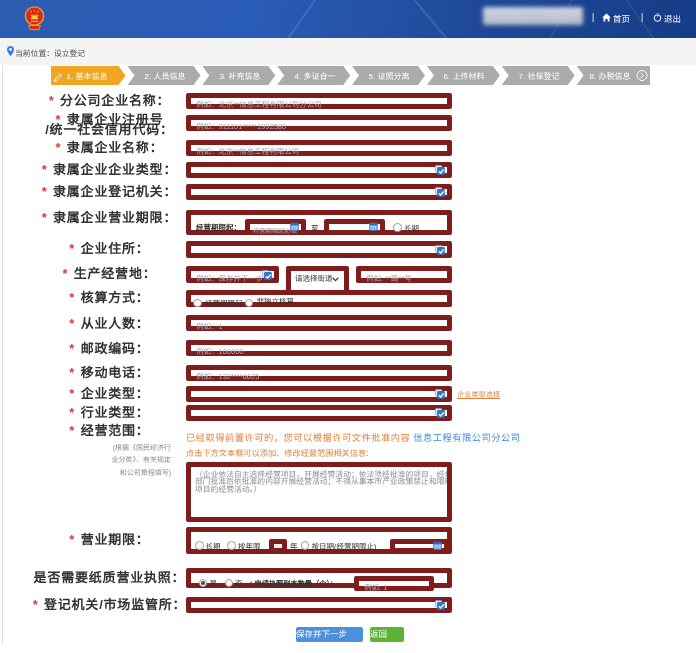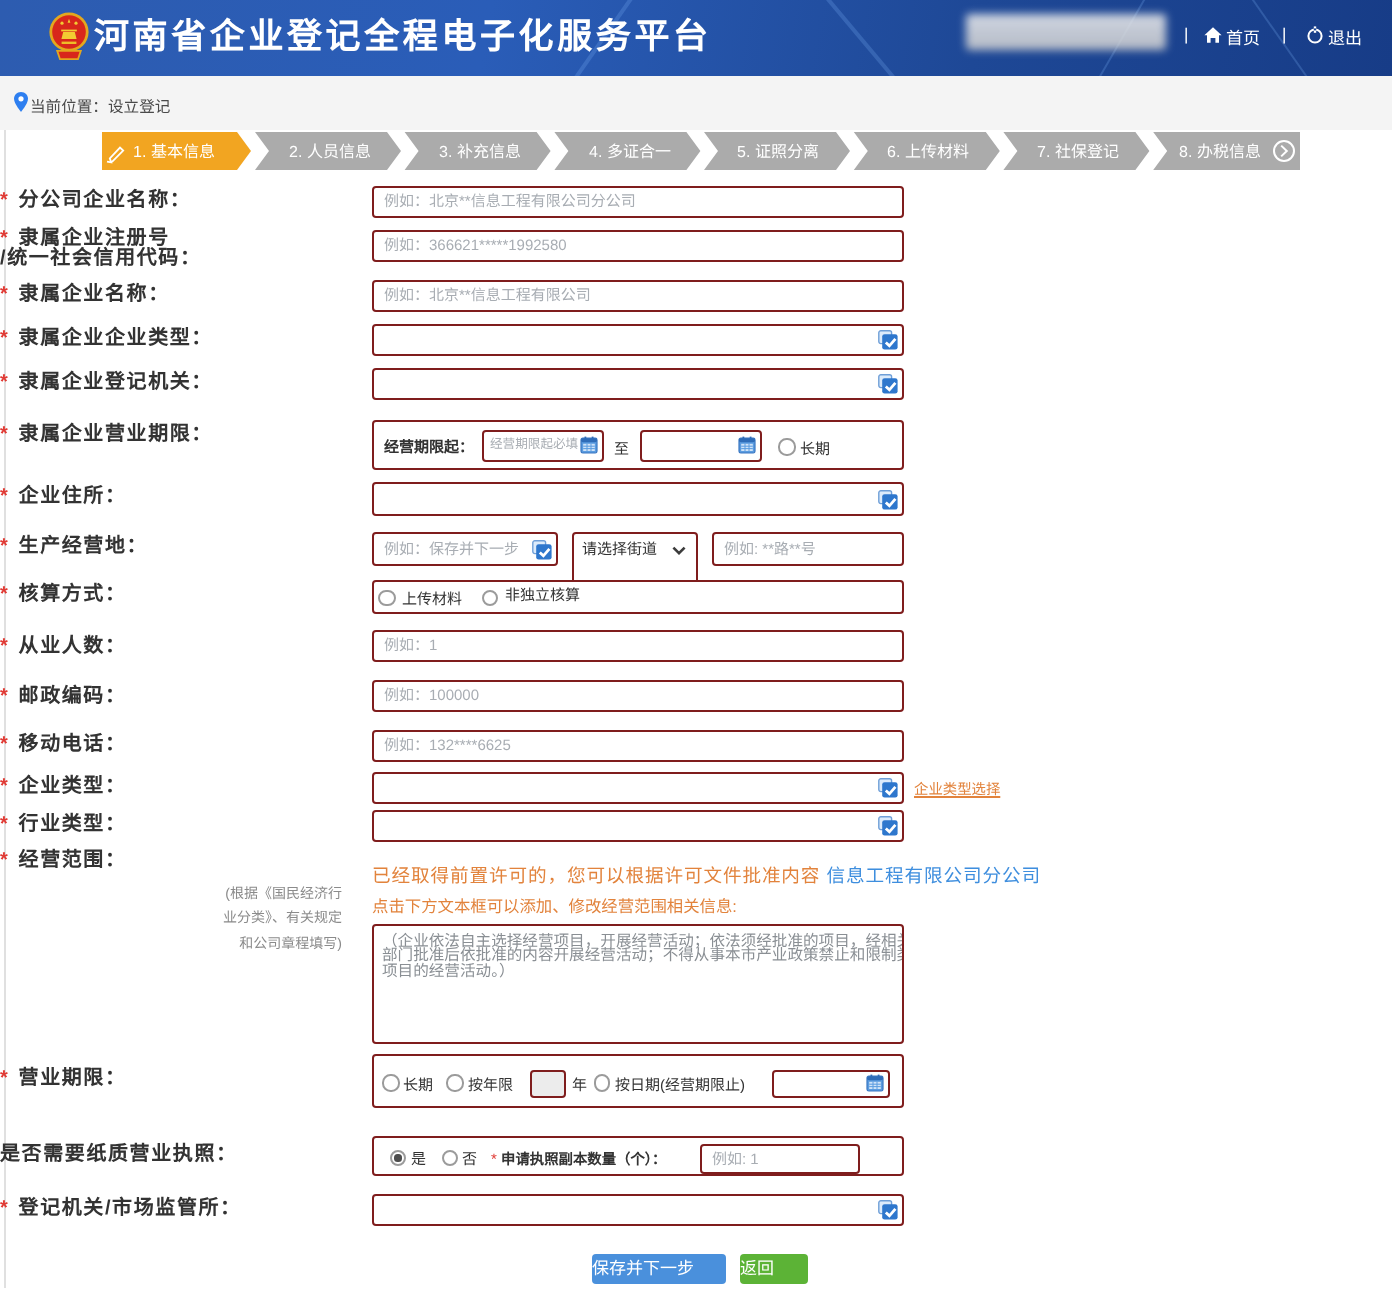--- a/index.html
+++ b/index.html
@@ -12,23 +12,23 @@
   #hdr .title { position:absolute; left:47px; top:4px; color:#fff; font-size:17.5px; font-weight:bold; letter-spacing:1.8px; white-space:nowrap; }
   #blurbox { position:absolute; left:483px; top:7px; width:100px; height:18px; border-radius:2px;
     background:linear-gradient(#efefef,#cfcfcf); filter:blur(2px); opacity:.85; }
   .hmenu { position:absolute; top:12px; color:#fff; font-size:8.5px; white-space:nowrap; }
   
   #bc { position:absolute; left:0; top:38px; width:696px; height:27px; background:#f4f4f4; }
   #bc .t { position:absolute; left:15px; top:9px; font-size:7.8px; color:#4a4a4a; }
   
   #cardL { position:absolute; left:2px; top:65px; width:1px; height:579px; background:#e0e0e0; }
   
-  .lab { position:absolute; width:179px; text-align:left; font-size:10px; font-weight:bold; color:#333; line-height:10px; white-space:nowrap; letter-spacing:0.8px; }
+  .lab { position:absolute; width:179px; text-align:center; font-size:13px; font-weight:bold; color:#333; line-height:10px; white-space:nowrap; letter-spacing:0.8px;margin-left:20px; }
   .lab .st { color:#e03a34; margin-right:1px; }
-  .inp { position:absolute; left:186px; width:266px; border:1px solid #7f1d1d; border-radius:2px; background:#fff; }
+  .inp { position:absolute; left:186px; width:266px; border:5px solid #7f1d1d; border-radius:2px; background:#fff; }
   .ph { display:block; font-size:7.5px; color:#a8adb3; padding-left:5px; white-space:nowrap; overflow:hidden; }
   .bicon { position:absolute; right:2px; top:50%; margin-top:-5px; width:10px; height:10px; }
   .cal { position:absolute; right:2px; top:50%; margin-top:-4.5px; width:9px; height:9px; }
   .radio { position:absolute; width:8.5px; height:8.5px; border:1px solid #9b9b9b; border-radius:50%; background:#fff; }
   .radio.sel::after { content:""; position:absolute; left:1.5px; top:1.5px; width:3.5px; height:3.5px; border-radius:50%; background:#4e4e4e; }
   .rlb { position:absolute; font-size:7.5px; color:#333; line-height:9px; white-space:nowrap; }
   .btn { position:absolute; height:15px; border-radius:2px; color:#fff; font-size:8.5px; line-height:15px; }
 </style>
 </head>
 <body>
@@ -44,21 +44,20 @@
       <circle cx="10.5" cy="11" r="8.4" fill="#d8271b"></circle>
       <polygon points="10.5,4.4 11.2,6.4 9.8,6.4" fill="#f2cc32"></polygon>
       <circle cx="7" cy="6.6" r="0.8" fill="#f2cc32"></circle>
       <circle cx="14" cy="6.6" r="0.8" fill="#f2cc32"></circle>
       <rect x="6.6" y="9.8" width="7.8" height="0.9" fill="#f2cc32"></rect>
       <polygon points="7.6,11 13.4,11 14.3,14.6 6.7,14.6" fill="#f2cc32"></polygon>
       <rect x="6.2" y="14.5" width="8.6" height="1" fill="#d8271b"></rect>
       <rect x="6.8" y="15.8" width="7.4" height="1.2" fill="#eebd28"></rect>
       <path d="M4.6 20.4 L16.4 20.4 L15 24.6 L6 24.6 Z" fill="#d8271b" stroke="#e3a81e" stroke-width="0.9"></path>
     </svg>
-    <div class="title">河南省企业登记全程电子化服务平台</div>
     <div id="blurbox"></div>
     <div class="hmenu" style="left:592px;">|</div>
     <svg class="hmenu" style="left:602px;top:12.5px" width="9" height="9" viewBox="0 0 9 9">
       <path d="M4.5 0.6 L8.8 4.6 L7.5 4.6 L7.5 8.4 L5.7 8.4 L5.7 6 L3.3 6 L3.3 8.4 L1.5 8.4 L1.5 4.6 L0.2 4.6 Z" fill="#fff"></path>
     </svg>
     <div class="hmenu" style="left:613px;">首页</div>
     <div class="hmenu" style="left:641px;">|</div>
     <svg class="hmenu" style="left:653px;top:12.5px" width="9" height="9" viewBox="0 0 9 9">
       <circle cx="4.5" cy="5" r="3.3" fill="none" stroke="#fff" stroke-width="1"></circle>
       <rect x="3.9" y="0.2" width="1.2" height="3.2" fill="#fff"></rect>
@@ -105,21 +104,21 @@
 
   <div id="form">
 
     <div class="lab" style="top:96px"><span class="st">*</span> 分公司企业名称：</div>
     <div class="inp" style="top:93px;height:16px">
         <span class="ph" style="line-height:14px">例如：北京**信息工程有限公司分公司</span>
       </div>
 
     <div class="lab" style="top:115px"><span class="st">*</span> 隶属企业注册号<br>/统一社会信用代码：</div>
     <div class="inp" style="top:115px;height:16px">
-        <span class="ph" style="line-height:14px">例如：366621*****1992580</span>
+        <span class="ph" style="line-height:14px">例如：911101*****1992580</span>
       </div>
 
     <div class="lab" style="top:143px"><span class="st">*</span> 隶属企业名称：</div>
     <div class="inp" style="top:140px;height:16px">
         <span class="ph" style="line-height:14px">例如：北京**信息工程有限公司</span>
       </div>
 
     <div class="lab" style="top:165px"><span class="st">*</span> 隶属企业企业类型：</div>
     <div class="inp" style="top:162px;height:16px">
       <svg class="bicon" viewBox="0 0 10 10">
@@ -197,21 +196,21 @@
           <path d="M0.7 0.8 L3.5 3.6 L6.3 0.8" fill="none" stroke="#3c3c3c" stroke-width="1.3"></path>
         </svg>
     </div>
     <div class="inp" style="left:356px;top:266px;width:96px;height:17px">
         <span class="ph" style="line-height:15px">例如: **路**号</span>
       </div>
 
     <div class="lab" style="top:293px"><span class="st">*</span> 核算方式：</div>
     <div class="inp" style="top:290px;height:17px">
       <div class="radio" style="left:2px;top:3.5px"></div>
-      <div class="rlb" style="left:14px;top:4px">上传材料</div>
+      <div class="rlb" style="left:14px;top:4px">经营期限起</div>
       <div class="radio" style="left:53.5px;top:3.5px"></div>
       <div class="rlb" style="left:65.5px;top:2px">非独立核算</div>
     </div>
 
     <div class="lab" style="top:319px"><span class="st">*</span> 从业人数：</div>
     <div class="inp" style="top:315px;height:16px">
         <span class="ph" style="line-height:14px">例如：1</span>
       </div>
 
     <div class="lab" style="top:344px"><span class="st">*</span> 邮政编码：</div>

